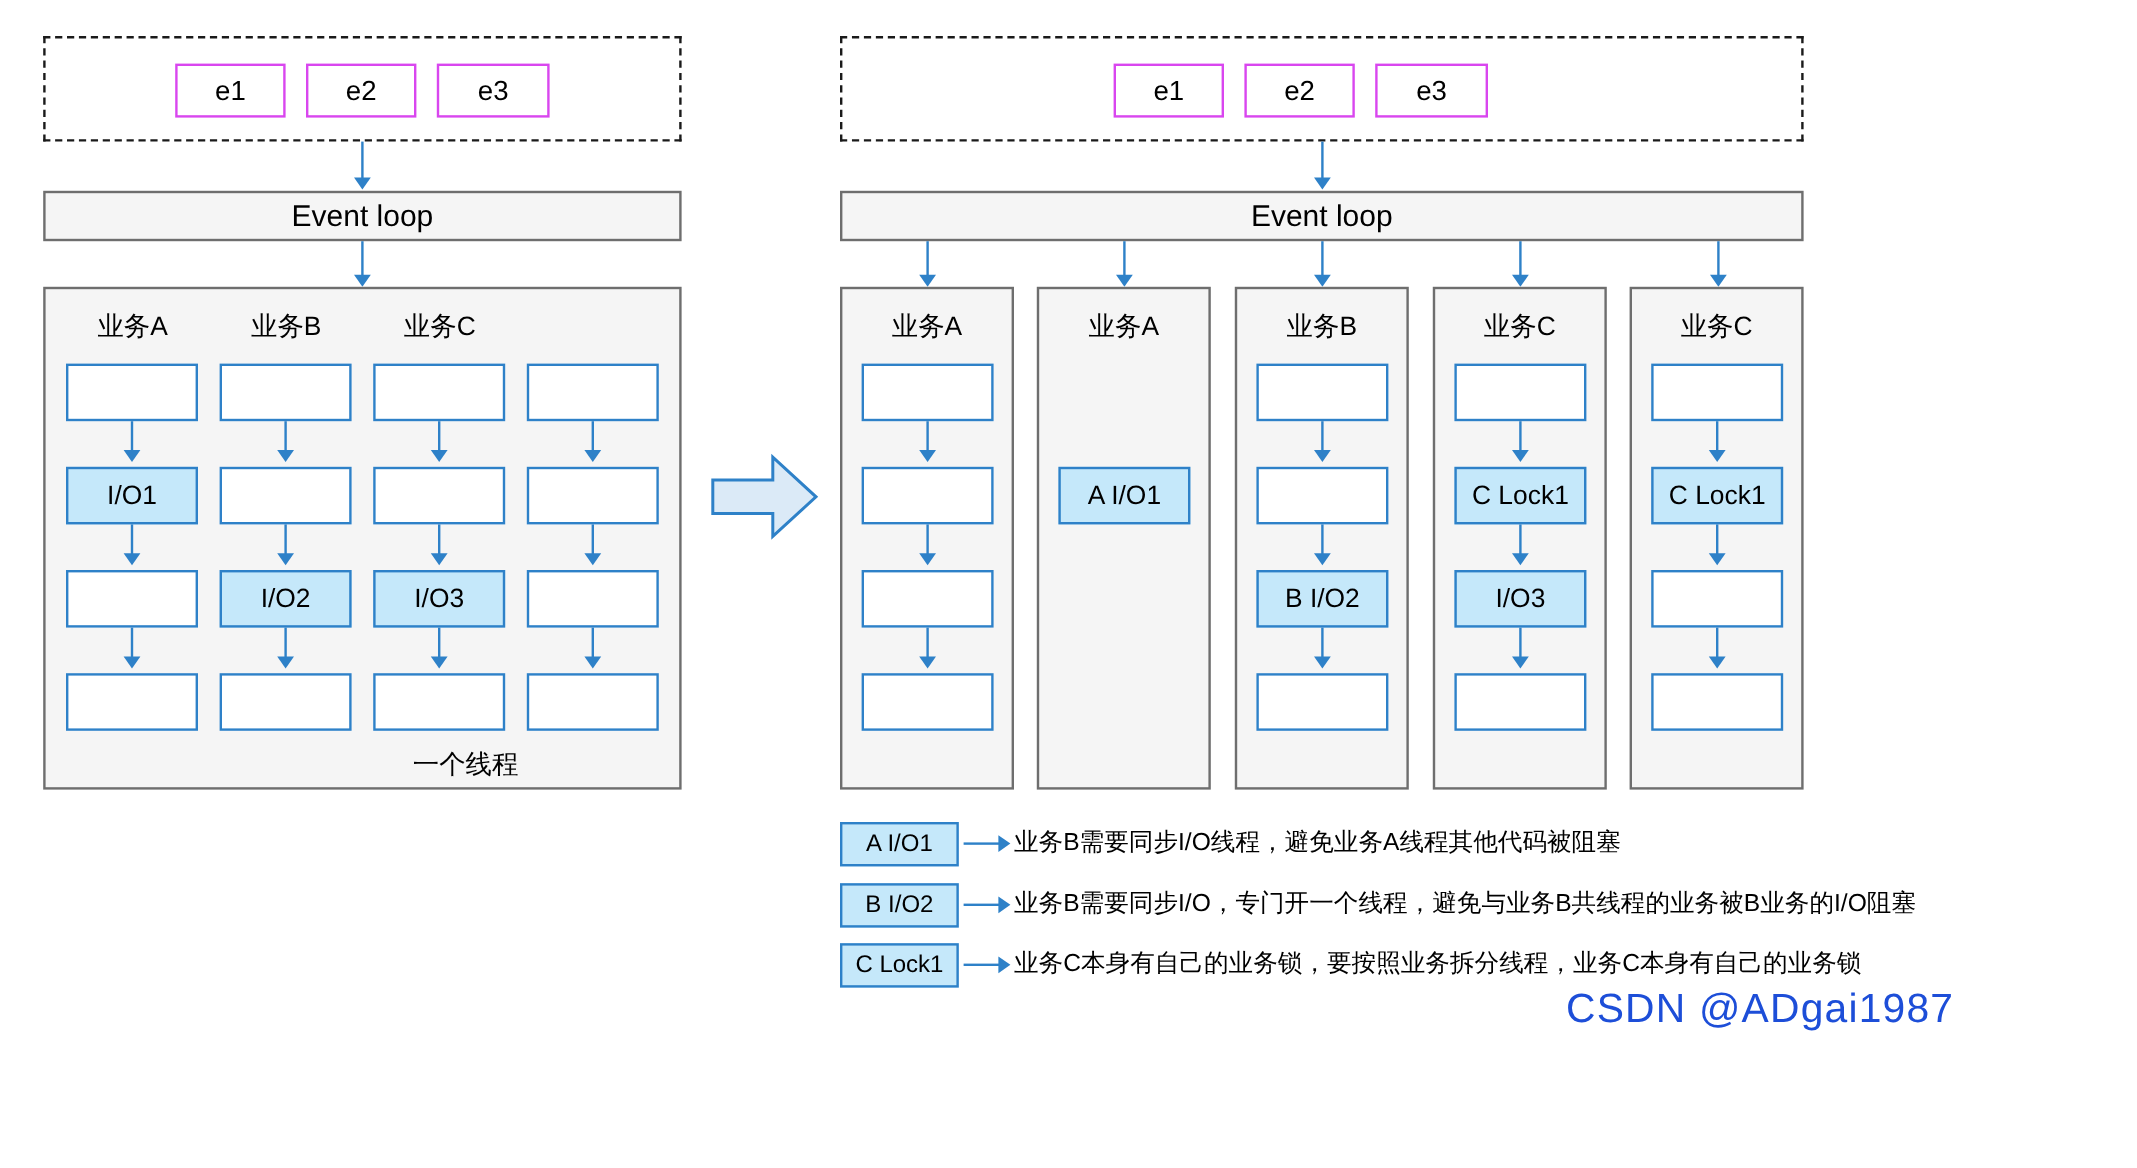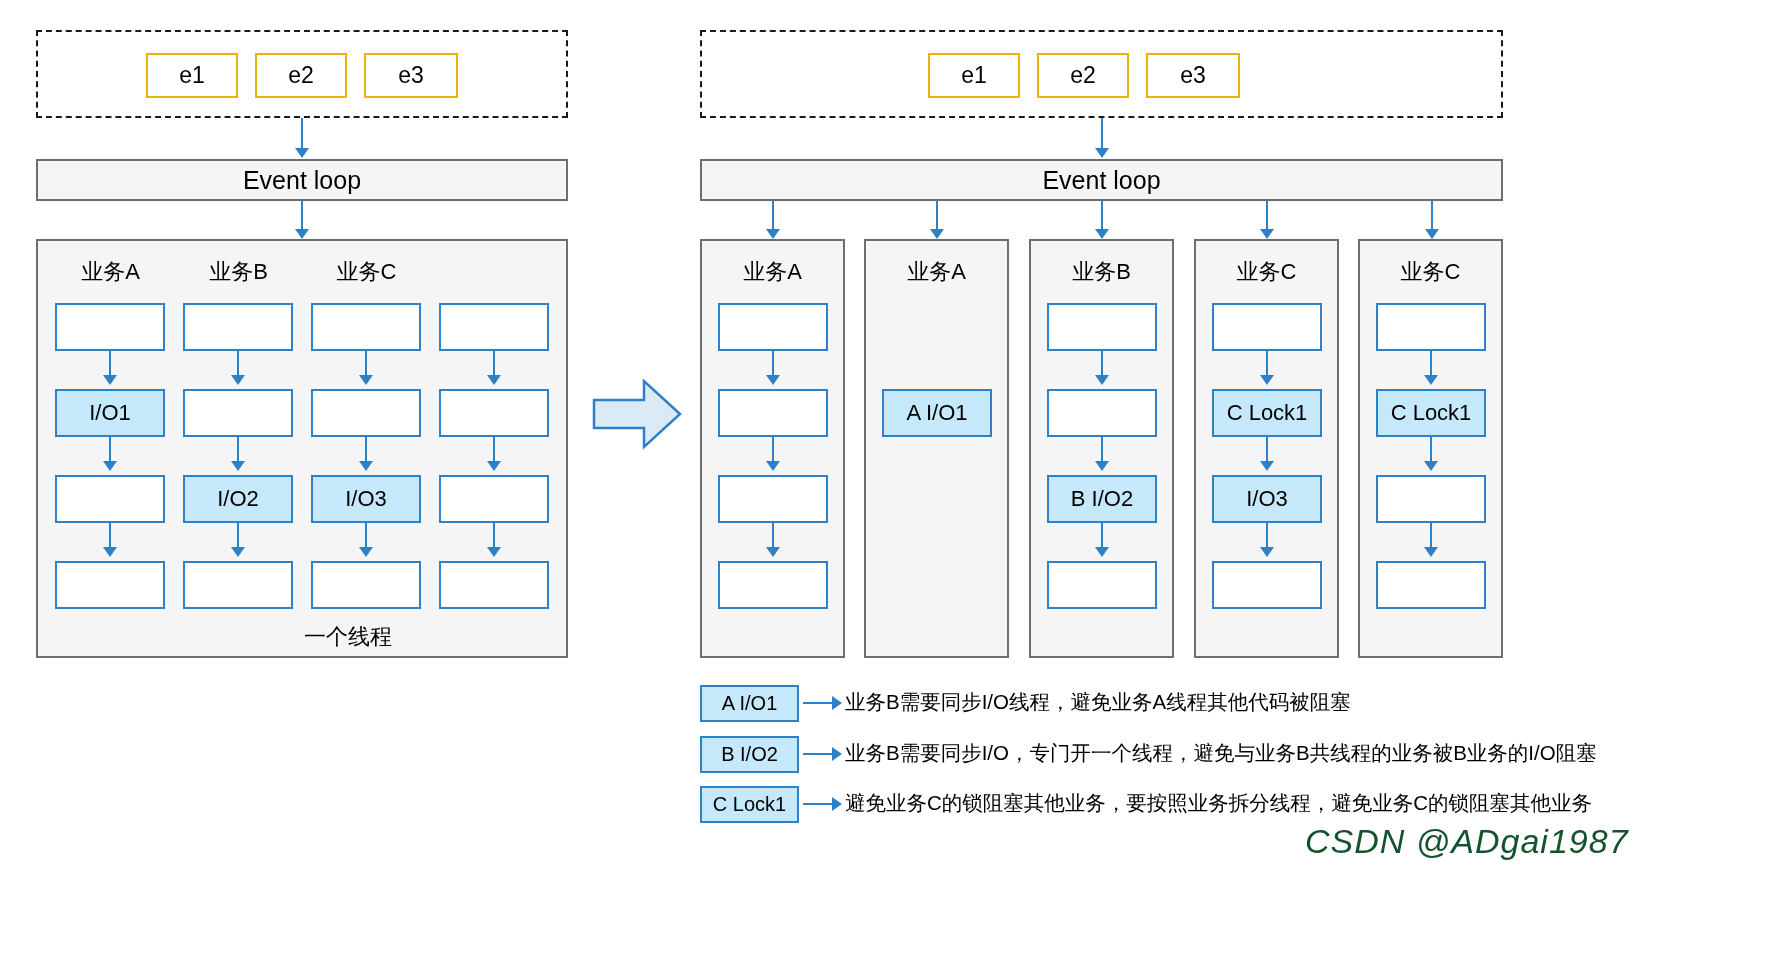--- a/index.html
+++ b/index.html
@@ -19,21 +19,21 @@
   
   .abs { position: absolute; }
 
   .dashed-zone {
     border: 2.5px dashed #1a1a1a;
     background: #ffffff;
     box-sizing: border-box;
   }
 
   .evt-box {
-    border: 2px solid #eab308;
+    border: 2px solid #d946ef;
     background: #ffffff;
     box-sizing: border-box;
     display: flex;
     align-items: center;
     justify-content: center;
     font-size: 23px;
     color: #000;
   }
 
   .event-loop {
@@ -126,24 +126,23 @@
     position: absolute;
     font-size: 20.5px;
     color: #000;
     white-space: nowrap;
     line-height: 1;
   }
 
   .watermark {
     position: absolute;
     font-size: 34px;
-    color: #14532d;
+    color: #1d4ed8;
     white-space: nowrap;
     letter-spacing: 1px;
-    font-style: italic;
   }
 
   .big-arrow { position: absolute; }
 </style>
 </head>
 <body>
 
 <div class="dashed-zone abs" style="left:36px; top:30px; width:532px; height:88px;"></div>
 
 <div class="evt-box abs" style="left:146px; top:53px; width:92px; height:45px;">
@@ -247,21 +246,21 @@
 <div class="vhead abs" style="left:487px; top:461px;"></div>
 <div class="step abs" style="left:439px; top:475px; width:110px; height:48px;">
     <span></span>
   </div>
 <div class="vline abs" style="left:493px; top:523px; height:26px;"></div>
 <div class="vhead abs" style="left:487px; top:547px;"></div>
 <div class="step abs" style="left:439px; top:561px; width:110px; height:48px;">
     <span></span>
   </div>
 
-<div class="col-title abs" style="left:36px; top:622px; width:624px;">
+<div class="col-title abs" style="left:36px; top:622px; width:624px;padding-left:40px;">
   <span>一个线程</span>
 </div>
 
 <div class="big-arrow" style="left:592px; top:378px; width:90px; height:72px;">
   <svg width="90" height="72" viewBox="0 0 90 72">
     <polygon points="2,22 52,22 52,3 88,36 52,69 52,50 2,50" fill="#dbeaf7" stroke="#2e81c8" stroke-width="2.5" stroke-linejoin="miter"></polygon>
   </svg>
 </div>
 
 <div class="dashed-zone abs" style="left:700px; top:30px; width:803px; height:88px;"></div>
@@ -415,18 +414,18 @@
 <div class="legend-text" style="left:845px; top:743px;">
   <span>业务B需要同步I/O，专门开一个线程，避免与业务B共线程的业务被B业务的I/O阻塞</span>
 </div>
 
 <div class="legend-chip" style="left:700px; top:786px; width:99px; height:37px;">
   <span>C Lock1</span>
 </div>
 <div class="hline abs" style="left:803px; top:803px; width:31px;"></div>
 <div class="hhead abs" style="left:832px; top:797px;"></div>
 <div class="legend-text" style="left:845px; top:793px;">
-  <span>避免业务C的锁阻塞其他业务，要按照业务拆分线程，避免业务C的锁阻塞其他业务</span>
+  <span>业务C本身有自己的业务锁，要按照业务拆分线程，业务C本身有自己的业务锁</span>
 </div>
 
 <div class="watermark" style="left:1305px; top:822px;">
   <span>CSDN @ADgai1987</span>
 </div>
 
 </body></html>

